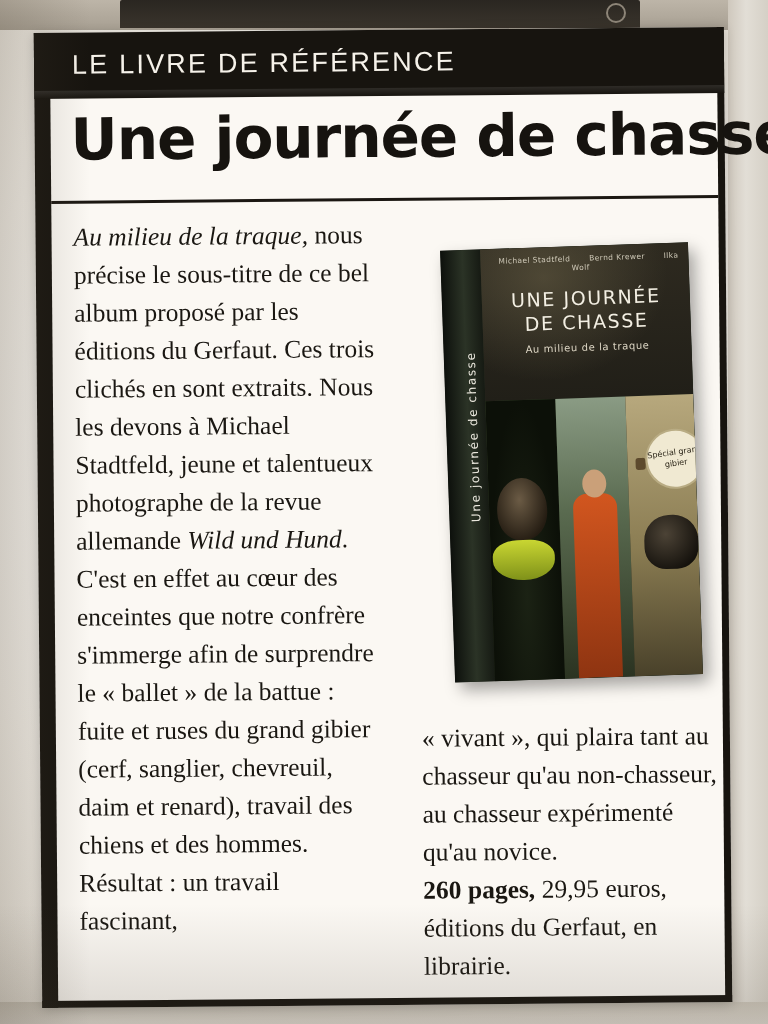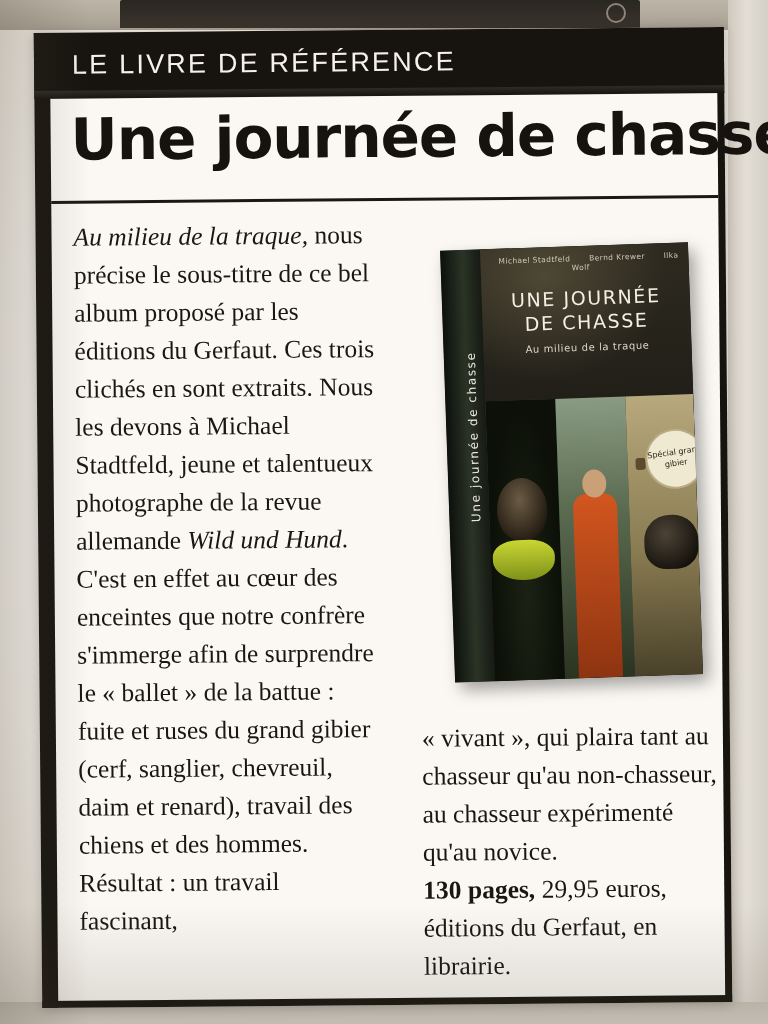--- a/index.html
+++ b/index.html
@@ -407,20 +407,20 @@
             <div class="ph ph2"></div>
             <div class="ph ph3"></div>
           </div>
         </div>
         <div class="badge">Spécial grand gibier</div>
       </div>
     </div>
 
     <div class="col col-right">
       <p><span>« vivant », qui plaira tant au chasseur qu'au non-chasseur, au chasseur expérimenté qu'au novice.</span></p>
-      <p><span class="bold">130 pages,</span><span> 29,95 euros, éditions du Gerfaut, en librairie.</span></p>
+      <p><span class="bold">260 pages,</span><span> 29,95 euros, éditions du Gerfaut, en librairie.</span></p>
     </div>
 
   </div>
 
   <div class="shade-l"></div>
   <div class="shade-b"></div>
 </div>
 
 </body></html>

